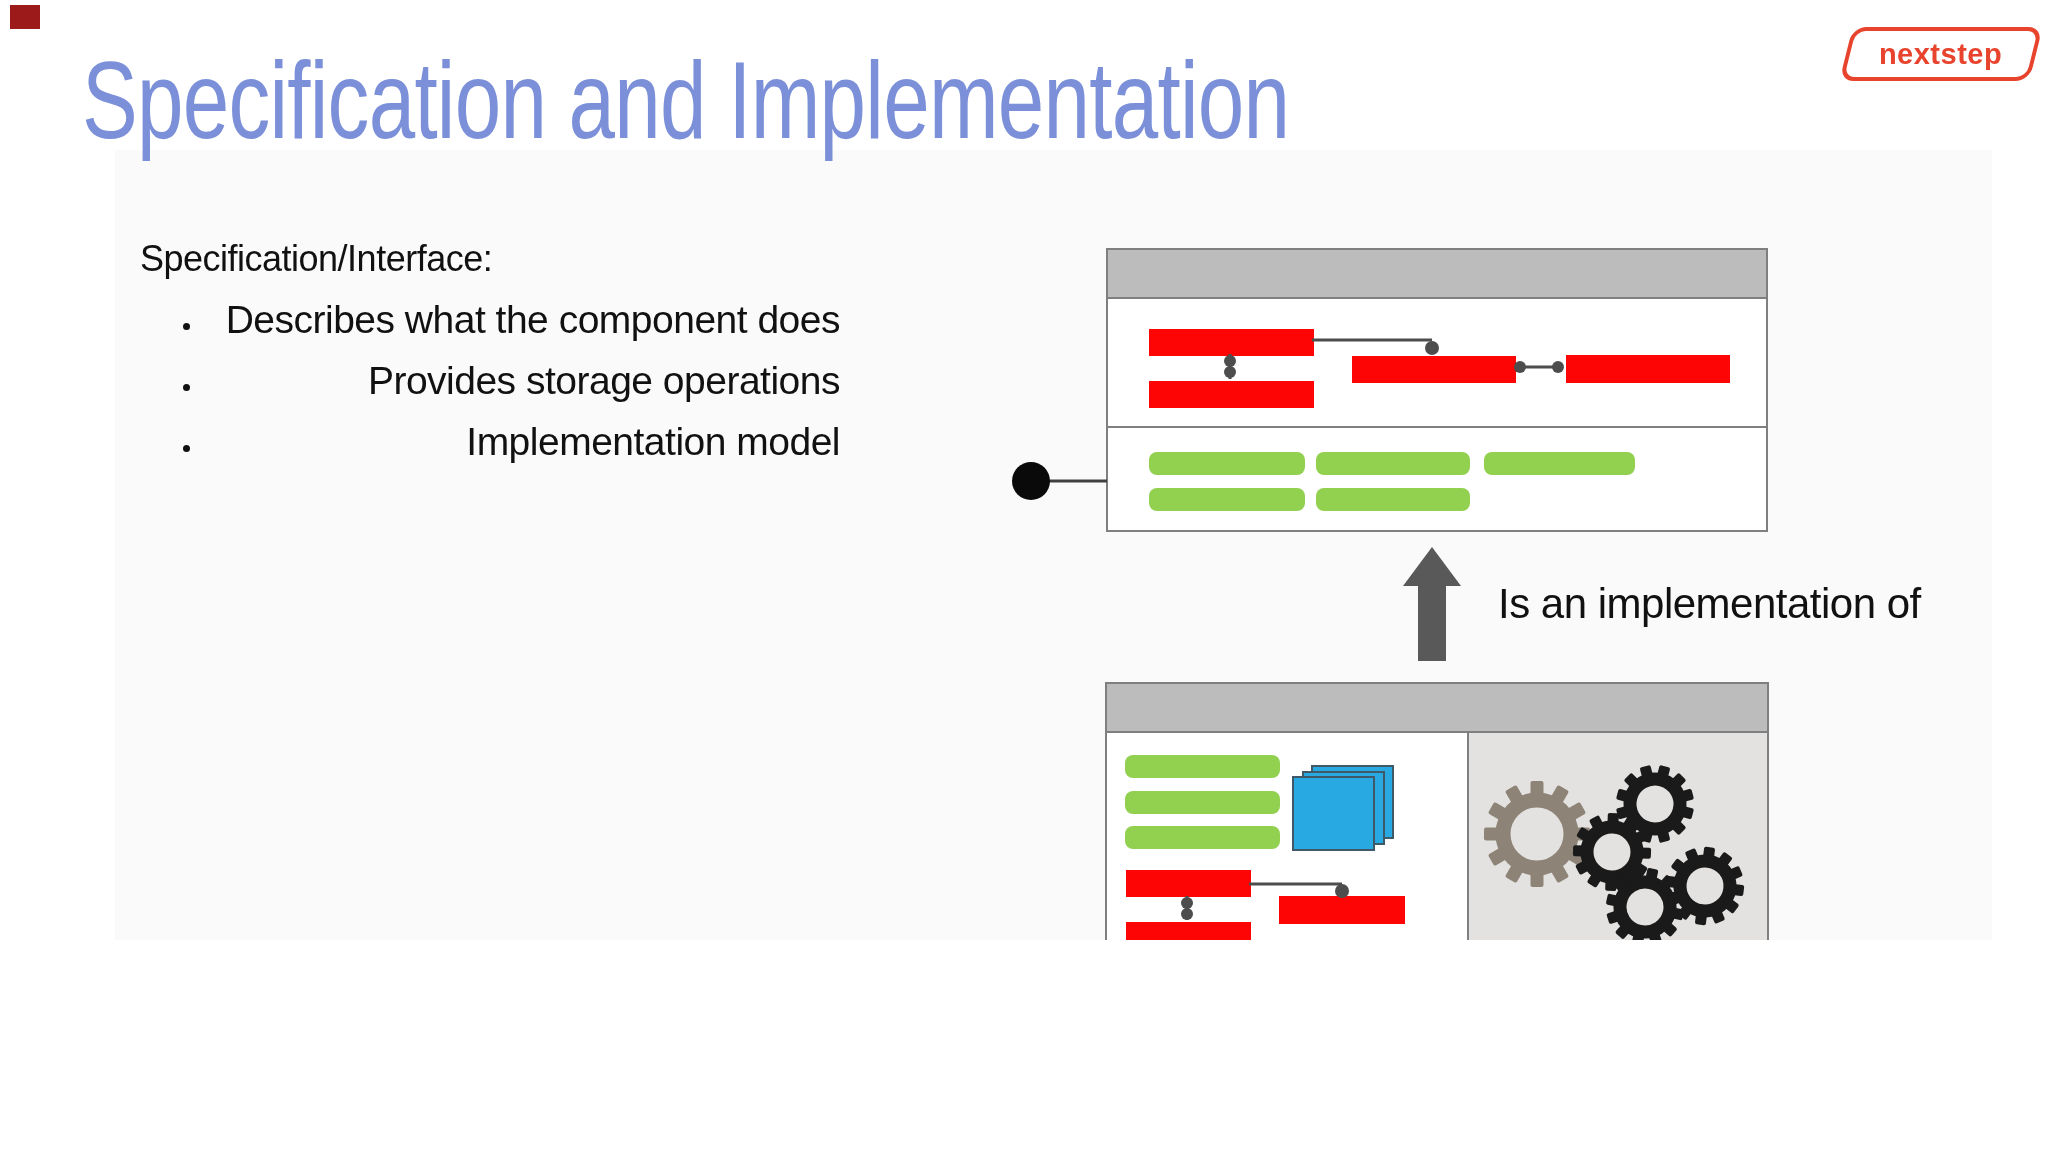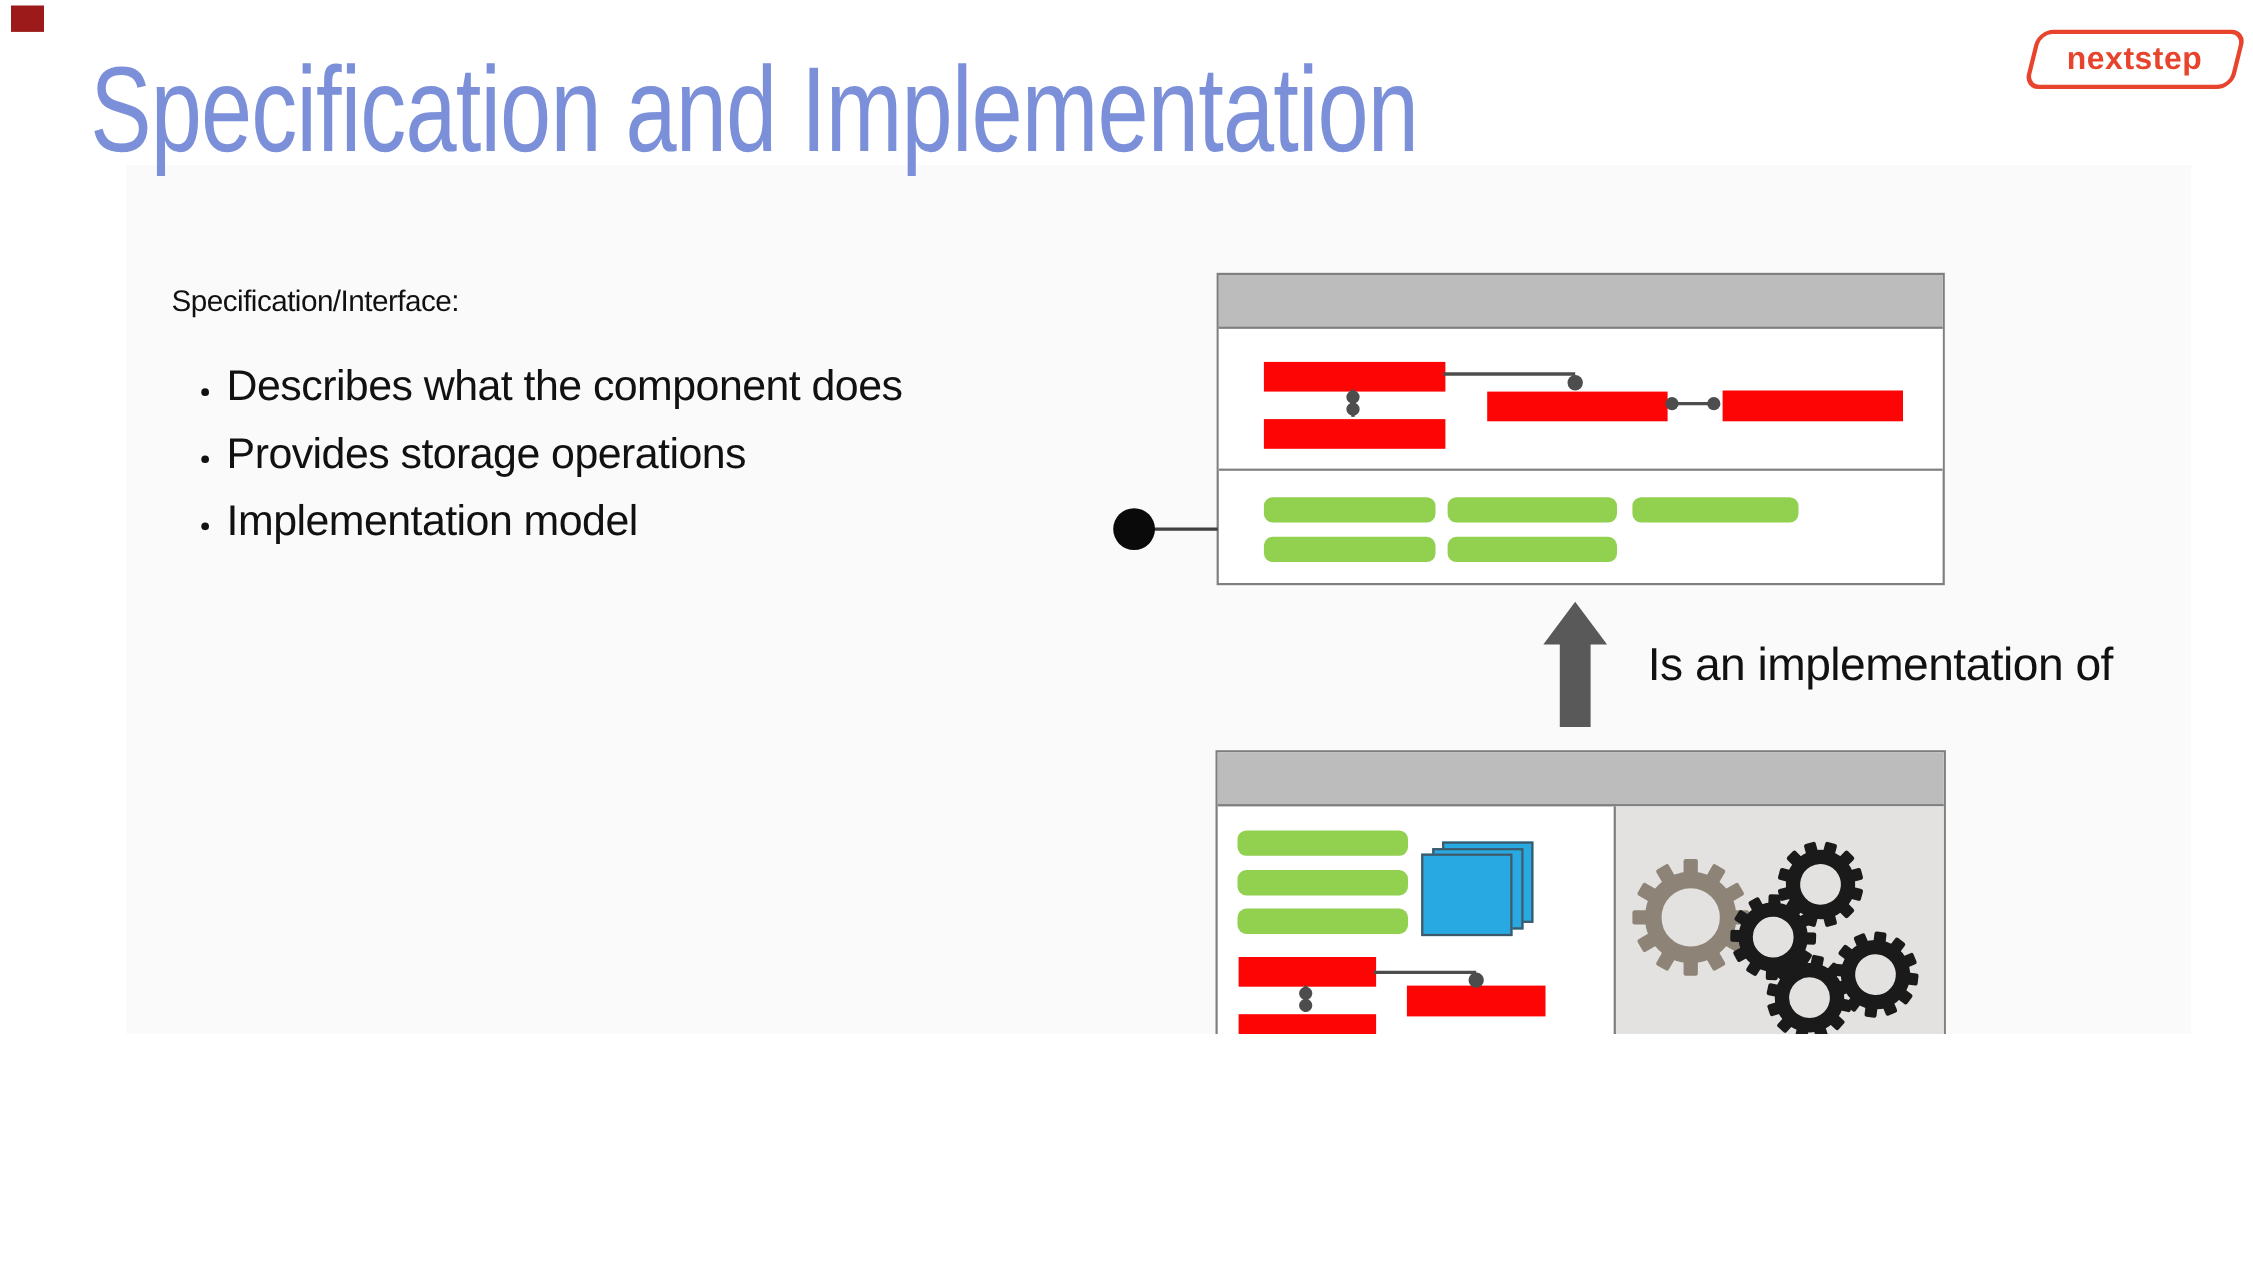--- a/index.html
+++ b/index.html
@@ -9,22 +9,22 @@
   .corner-mark{position:absolute;left:10px;top:5px;width:30px;height:24px;background:#9c1a1a;}
 
   .title{position:absolute;left:82px;top:45px;margin:0;font-size:110px;line-height:110px;font-weight:400;
          color:#7b90d8;white-space:nowrap;transform:scaleX(0.76);transform-origin:left top;letter-spacing:-1px;}
 
   .logo{position:absolute;left:1846px;top:27px;width:182px;height:46px;border:4px solid #e8432d;
         border-radius:14px;transform:skewX(-14deg);display:flex;align-items:center;justify-content:center;}
   .logo span{display:block;transform:skewX(14deg);color:#e8432d;font-weight:bold;font-size:29px;letter-spacing:0.5px;}
 
   .text-col{position:absolute;left:140px;top:228px;width:700px;font-size:39px;line-height:61px;letter-spacing:-0.5px;}
-  .text-col h2{margin:16px;font-size:27px;line-height:61px;font-weight:400;}
-  .text-col ul{margin:0;padding:0 0 0 64px;list-style:disc outside;}
+  .text-col h2{margin:0;font-size:36px;line-height:61px;font-weight:400;}
+  .text-col ul{margin:0;padding:0 0 0 64px;list-style:disc outside;text-align:right;}
   .text-col li{padding-left:2px;}
   .text-col li::marker{font-size:0.62em;}
   .sec2{margin-top:215px;}
 
   .caption{position:absolute;font-size:43px;letter-spacing:-0.5px;color:#111;white-space:nowrap;}
   .cap-top{left:1028px;top:168px;width:810px;text-align:center;}
   .arrow-label{left:1498px;top:580px;font-size:42px;}
   .cap-bottom{left:1028px;top:1002px;width:810px;text-align:center;}
 
   

